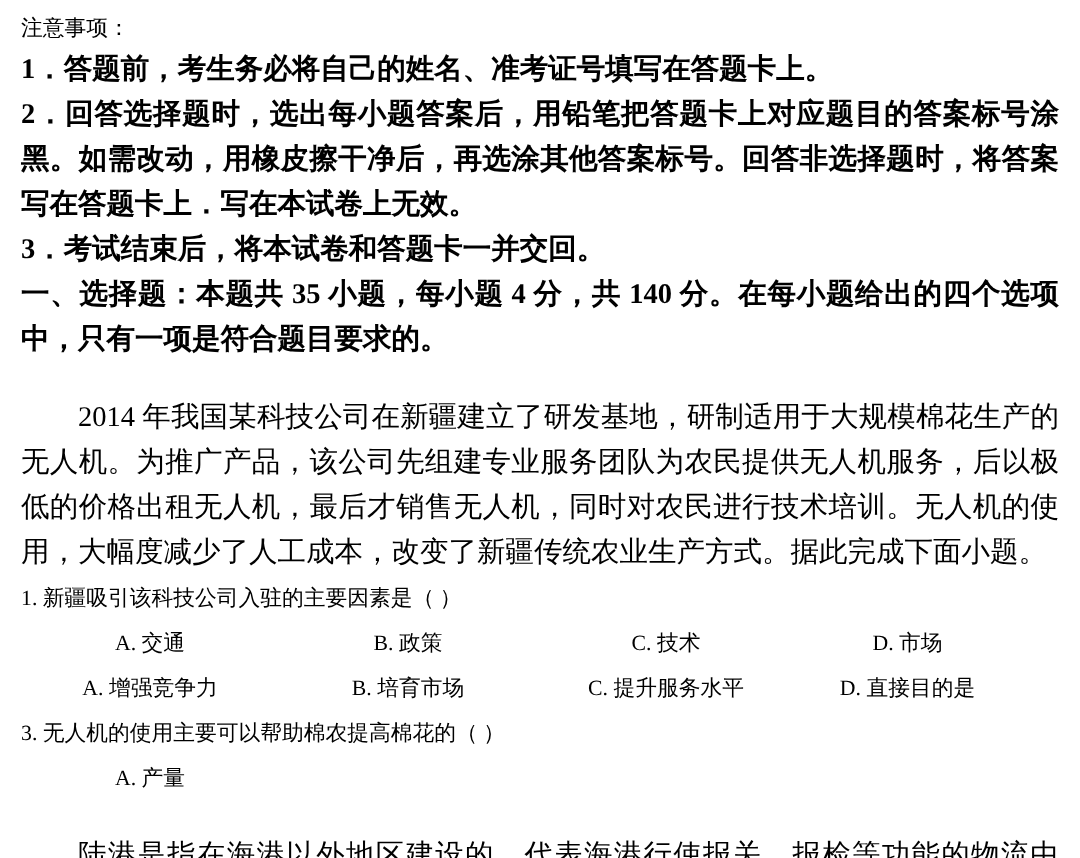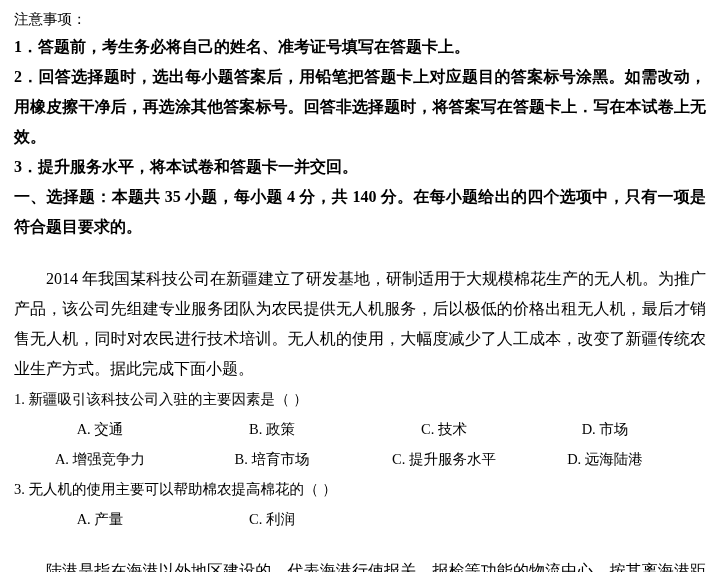--- a/index.html
+++ b/index.html
@@ -32,21 +32,21 @@
   .bold {
     font-weight: bold;
   }
   .notice-title {
     font-size: 14.5px;
     line-height: 26px;
     font-weight: normal;
     margin-bottom: 0px;
   }
   .para {
-    font-size: 16px;
+    font-size: 19px;
     line-height: 30px;
     text-align: justify;
     text-justify: inter-ideograph;
   }
   .para-indent {
     text-indent: 2em;
     margin-top: 22px;
   }
   .qline {
     font-size: 14.5px;
@@ -76,44 +76,43 @@
 
     <div class="para bold">
       <span>1</span><span>．</span><span>答题前，考生务必将自己的姓名、准考证号填写在答题卡上。</span>
     </div>
 
     <div class="para bold">
       <span>2</span><span>．</span><span>回答选择题时，选出每小题答案后，用铅笔把答题卡上对应题目的答案标号涂黑。如需改动，用橡皮擦干净后，再选涂其他答案标号。回答非选择题时，将答案写在答题卡上．写在本试卷上无效。</span>
     </div>
 
     <div class="para bold">
-      <span>3</span><span>．</span><span>提升服务水平，将本试卷和答题卡一并交回。</span>
+      <span>3</span><span>．</span><span>考试结束后，将本试卷和答题卡一并交回。</span>
     </div>
 
     <div class="para bold">一、选择题：本题共 35 小题，每小题 4 分，共 140 分。在每小题给出的四个选项中，只有一项是符合题目要求的。</div>
 
     <div class="para para-indent">2014 年我国某科技公司在新疆建立了研发基地，研制适用于大规模棉花生产的无人机。为推广产品，该公司先组建专业服务团队为农民提供无人机服务，后以极低的价格出租无人机，最后才销售无人机，同时对农民进行技术培训。无人机的使用，大幅度减少了人工成本，改变了新疆传统农业生产方式。据此完成下面小题。</div>
 
     <div class="qline">1. 新疆吸引该科技公司入驻的主要因素是（    ）</div>
     <div class="opts">
       <div class="opt opt-a">A. 交通</div>
       <div class="opt opt-b">B. 政策</div>
       <div class="opt opt-c">C. 技术</div>
       <div class="opt opt-d">D. 市场</div>
     </div>
 
     <div class="opts">
       <div class="opt opt-a">A. 增强竞争力</div>
       <div class="opt opt-b">B. 培育市场</div>
       <div class="opt opt-c">C. 提升服务水平</div>
-      <div class="opt opt-d">D. 远海陆港</div>
+      <div class="opt opt-d">D. 直接目的是</div>
     </div>
 
     <div class="qline">3. 无人机的使用主要可以帮助棉农提高棉花的（    ）</div>
     <div class="opts">
       <div class="opt opt-a">A. 产量</div>
-      <div class="opt opt-c">C. 利润</div>
     </div>
 
     <div class="para para-indent">陆港是指在海港以外地区建设的、代表海港行使报关、报检等功能的物流中心。按其离海港距离可分为近海陆港（小于 100 千米）、远海陆港（一般 500 千米以上）等。据此完成下面小题。</div>
 
   </div>
 </div>
 
 </body></html>

